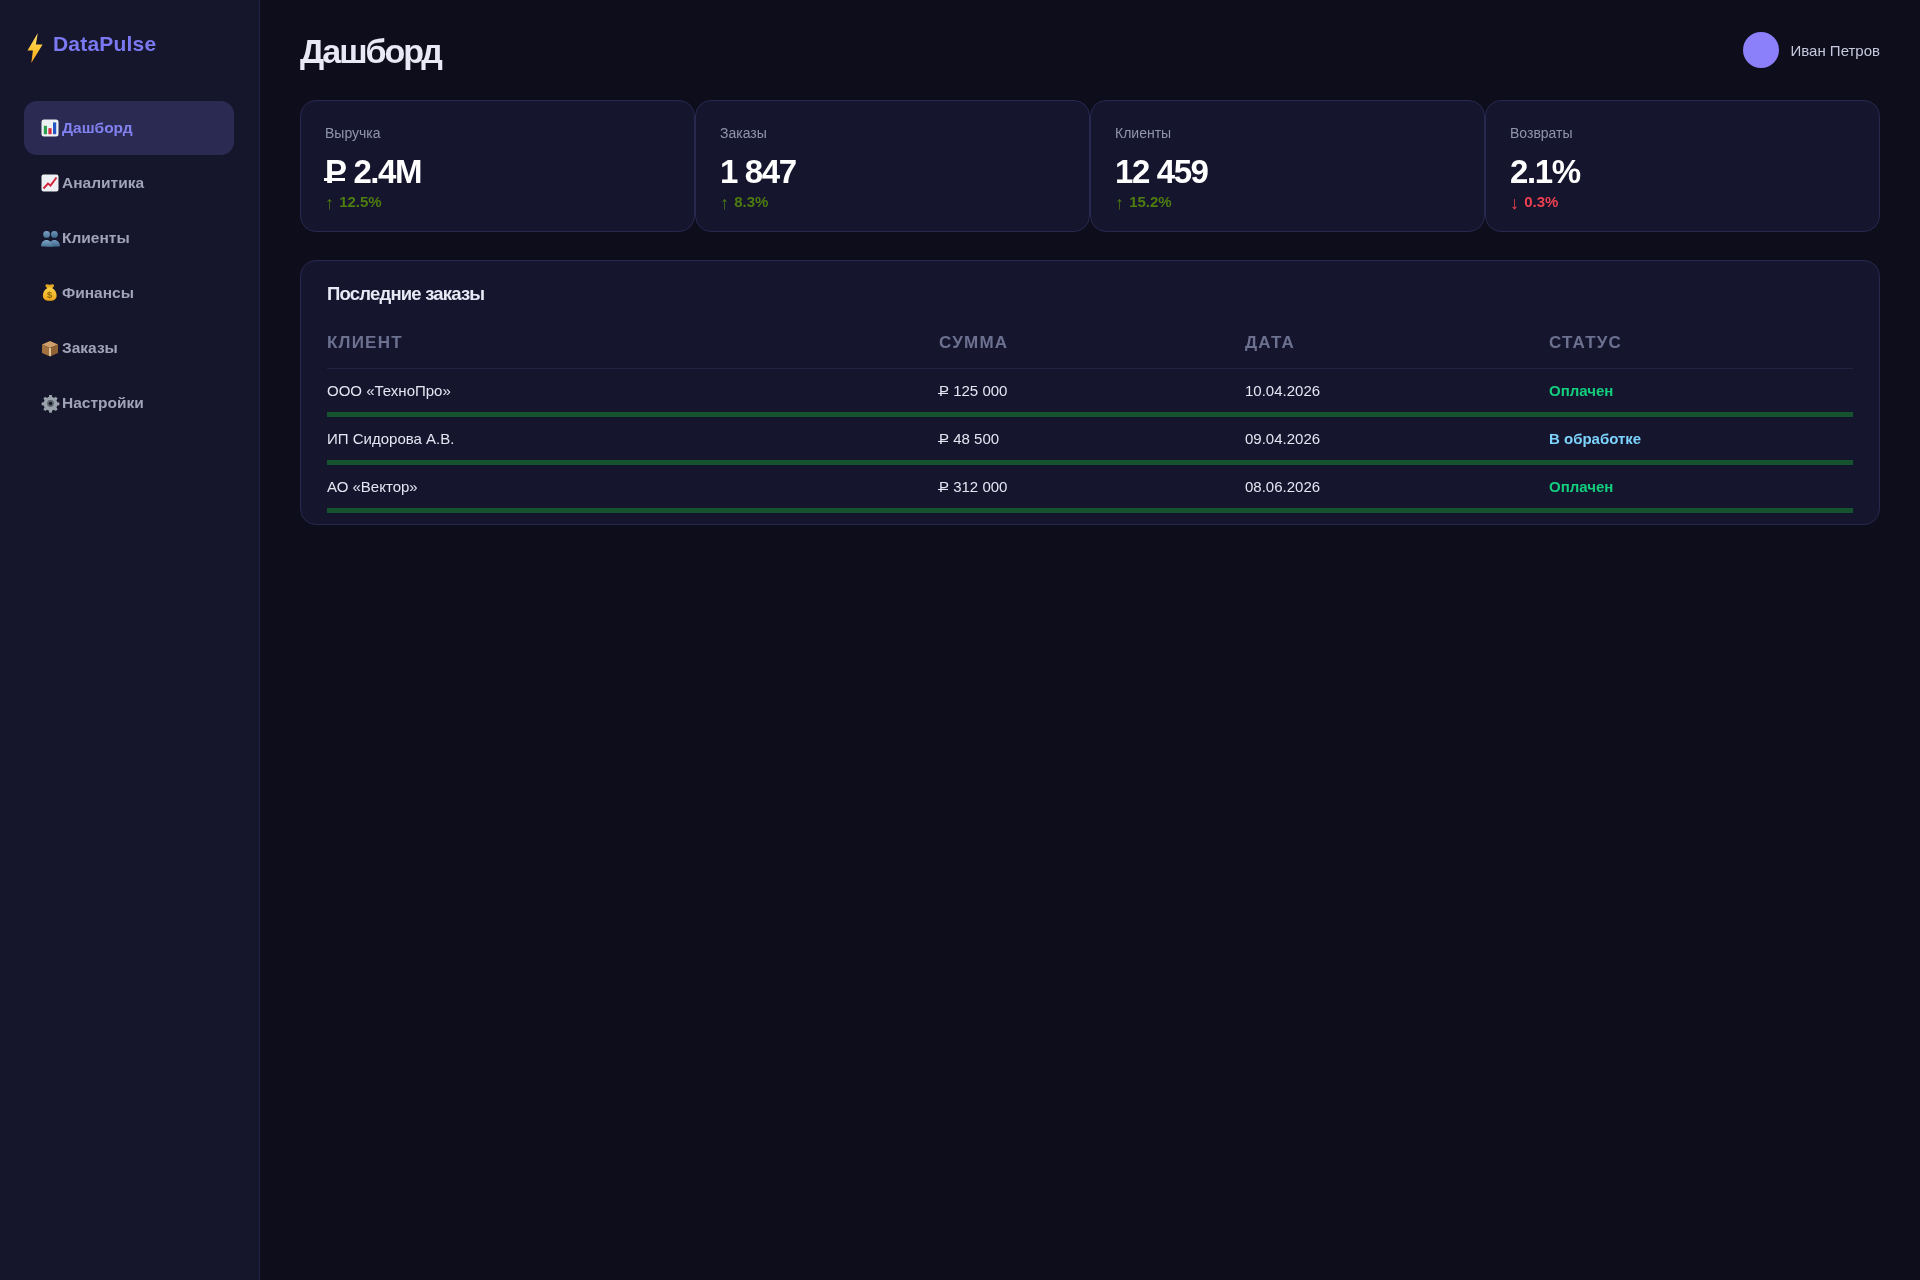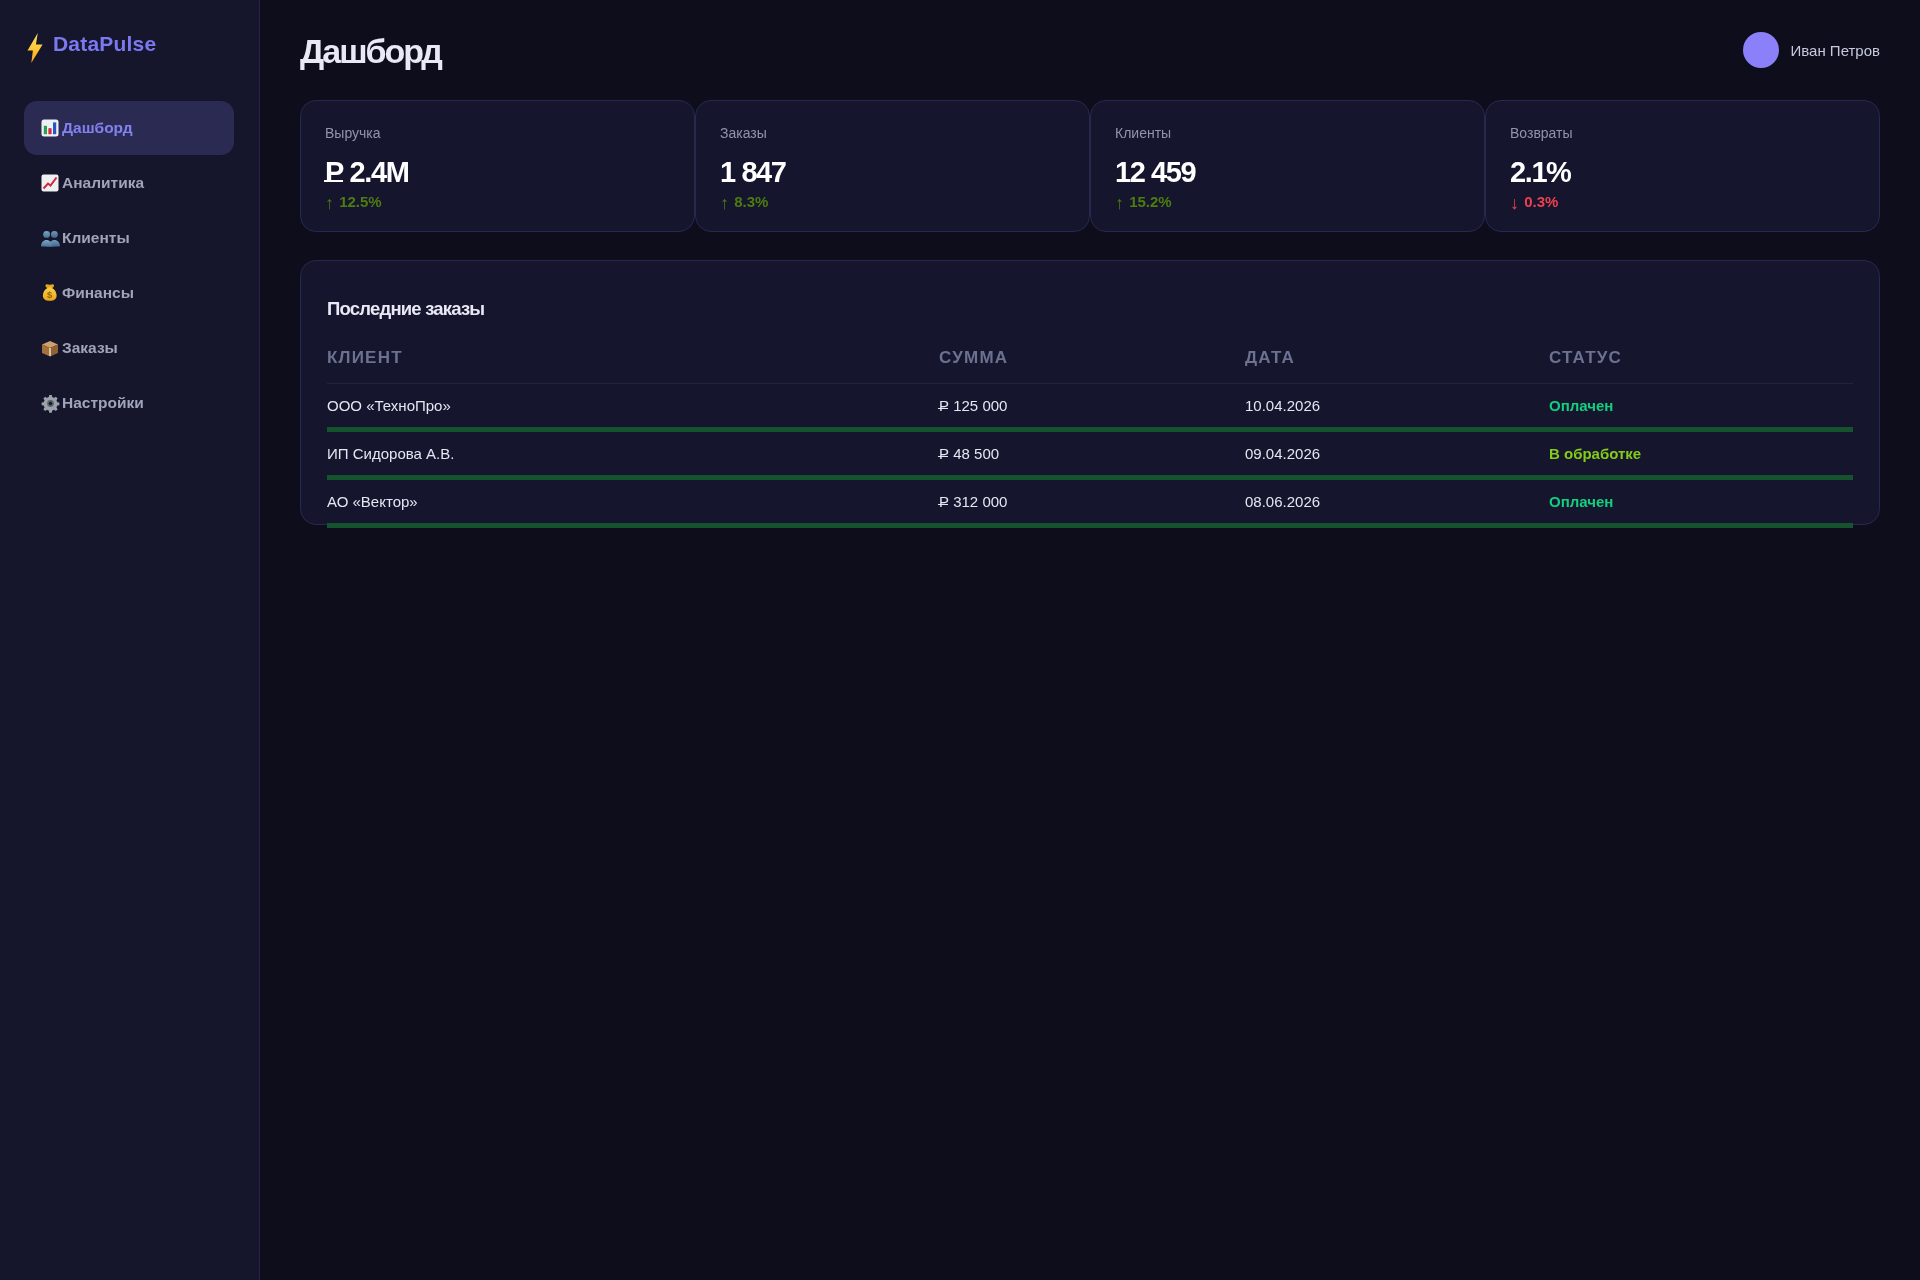--- a/index.html
+++ b/index.html
@@ -19,39 +19,39 @@
 .main{margin-left:260px;padding:0 40px}
 h1{font-size:34px;line-height:42px;font-weight:bold;color:#e8e9f5;margin-top:30px;letter-spacing:-2px}
 .user{position:absolute;top:32px;right:40px;display:flex;align-items:center}
 .user .av{width:36px;height:36px;border-radius:50%;background:#8b80fa;margin-right:11.5px}
 .user span{font-size:15px;color:#c6c9dc}
 
 .stats{display:grid;grid-template-columns:repeat(4,1fr);margin-top:28px}
 .card{background:#15152e;border:1px solid #28284e;border-radius:16px}
 .stat{height:132px;padding:20px 24px}
 .stat .lb{font-size:14px;line-height:20px;color:#9095ac;margin-top:2px}
-.stat .vl{font-size:29px;line-height:40px;font-weight:bold;color:#fff;margin-top:9px;letter-spacing:-1.4px}
+.stat .vl{font-size:33px;line-height:40px;font-weight:bold;color:#fff;margin-top:9px;letter-spacing:-1.4px}
 .stat .ch{font-size:15px;line-height:20px;margin-top:0;font-weight:600}
 .up{color:#4d7c0f}.dn{color:#ef4050}
 .ch b{font-weight:inherit;font-size:18px;vertical-align:-1.5px;margin-right:1px}
 
 .rb{position:relative;display:inline-block}
 .rb i{position:absolute;left:-0.04em;bottom:0.34em;width:0.655em;height:0.085em;background:currentColor}
 
 .chart{position:relative;margin-top:32px;height:378px;padding:32px}
 .chart h2,.tbl h2{font-size:18.5px;line-height:22px;font-weight:bold;color:#e8e9f5;letter-spacing:-0.8px}
 .bars{position:absolute;left:32px;right:35px;bottom:30px;display:flex;align-items:flex-end;gap:13.5px}
 .bar{flex:1;border-radius:8px 8px 0 0;background:linear-gradient(180deg,#8577f4 0%,#5a4ff0 100%)}
 
-.tbl{margin-top:28px;padding:37px 26px 24px;height:265px}
+.tbl{margin-top:28px;padding:22px 26px 24px;height:265px}
 table{width:100%;border-collapse:collapse;table-layout:fixed}
 th{font-size:17px;font-weight:bold;color:#6c7190;letter-spacing:1.2px;text-align:left;padding:28px 0 15px;border-bottom:1px solid #222242}
 td{font-size:15px;color:#e4e6f1;padding:13px 0;border-bottom:5px solid #14532d;height:45.5px}
 .st{font-weight:bold;font-size:15px}
-.st.g{color:#12cf7e}.st.o{color:#84cc16}
+.st.g{color:#12cf7e}.st.o{color:#7dd3fc}
 </style>
 </head>
 <body>
 <aside class="side">
   <div class="logo">
     <svg width="16" height="30" viewBox="0 0 16 30" style="margin-top:1px">
         <defs>
           <linearGradient id="bolt" x1="0" y1="0" x2="0" y2="1">
             <stop offset="0" stop-color="#ffe06a"></stop>
             <stop offset="0.55" stop-color="#ffc633"></stop>

